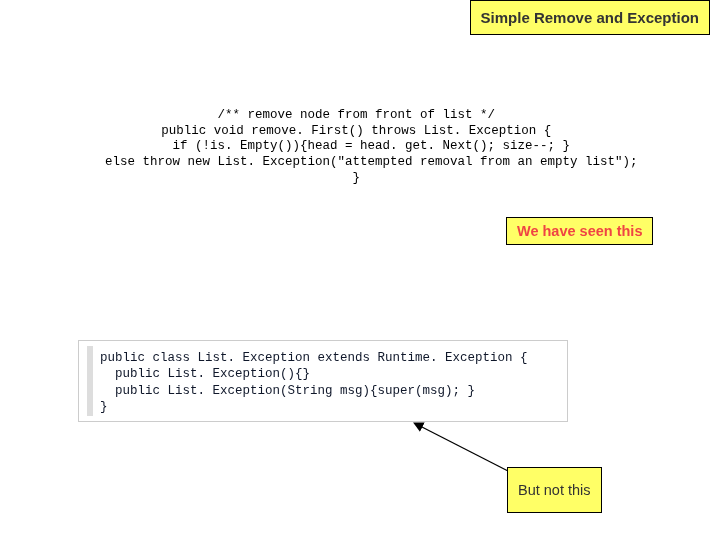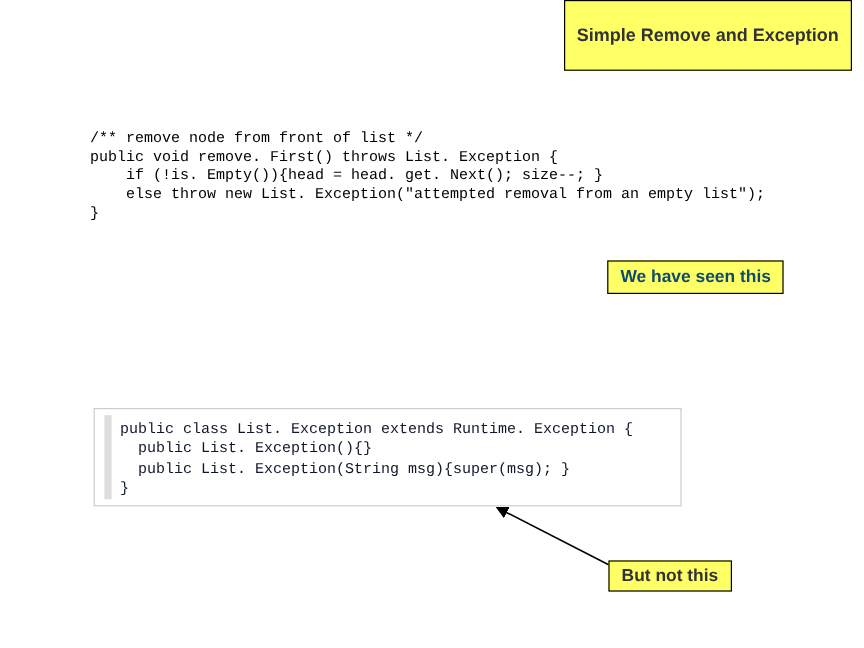--- a/index.html
+++ b/index.html
@@ -9,45 +9,46 @@
     background: #fff;
     font-family: Arial, Helvetica, sans-serif;
     position: relative;
   }
   .title-box {
     position: absolute;
     top: 0;
     right: 10px;
     background: #ffff66;
     border: 1.5px solid #000;
-    padding: 20px 10px;
+    padding: 8px 10px;
     font-weight: bold;
     font-size: 15px;
     color: #333;
   }
   .code-block-1 {
     position: absolute;
     top: 108px;
     left: 75px;
     font-family: "Courier New", Courier, monospace;
     font-size: 12.5px;
     line-height: 1.25;
     white-space: pre;
     color: #000;
+    text-align: center;
   }
   .callout-1 {
     position: absolute;
     top: 217px;
     left: 506px;
     background: #ffff66;
     border: 1.5px solid #000;
     padding: 5px 10px;
     font-weight: bold;
     font-size: 14.5px;
-    color: #0c4a6e;
+    color: #ef4444;
   }
   .code-img-box {
     position: absolute;
     top: 340px;
     left: 78px;
     width: 490px;
     height: 82px;
     border: 1px solid #ccc;
     background: #fff;
   }
@@ -76,22 +77,22 @@
     width: 120px;
     height: 60px;
     pointer-events: none;
   }
   .callout-2 {
     position: absolute;
     top: 467px;
     left: 507px;
     background: #ffff66;
     border: 1.5px solid #000;
-    padding: 4px 10px;
-    font-weight: bold;
+    padding: 14px 10px;
+    font-weight: normal;
     font-size: 14.5px;
     color: #333;
   }
 </style>
 </head>
 <body>
 
 <div class="title-box">Simple Remove and Exception</div>
 
 <div class="code-block-1"><span>/** remove node from front of list */</span>

